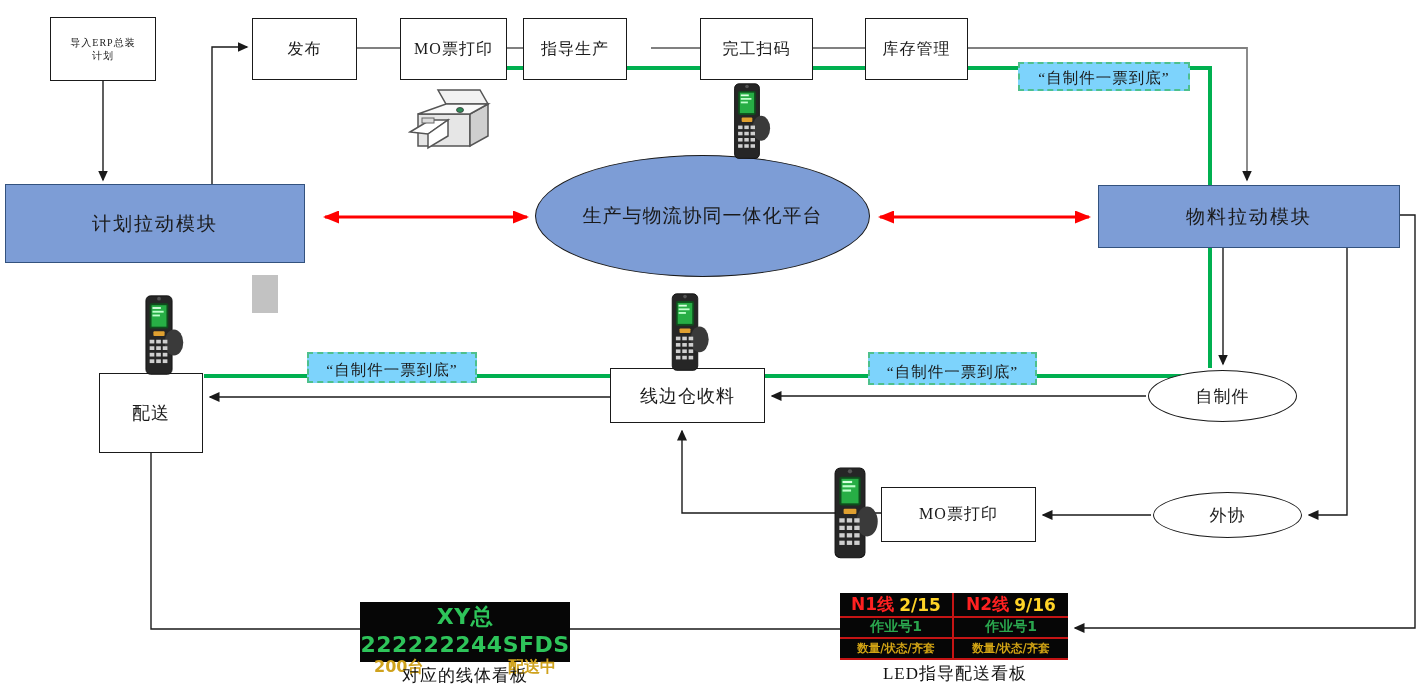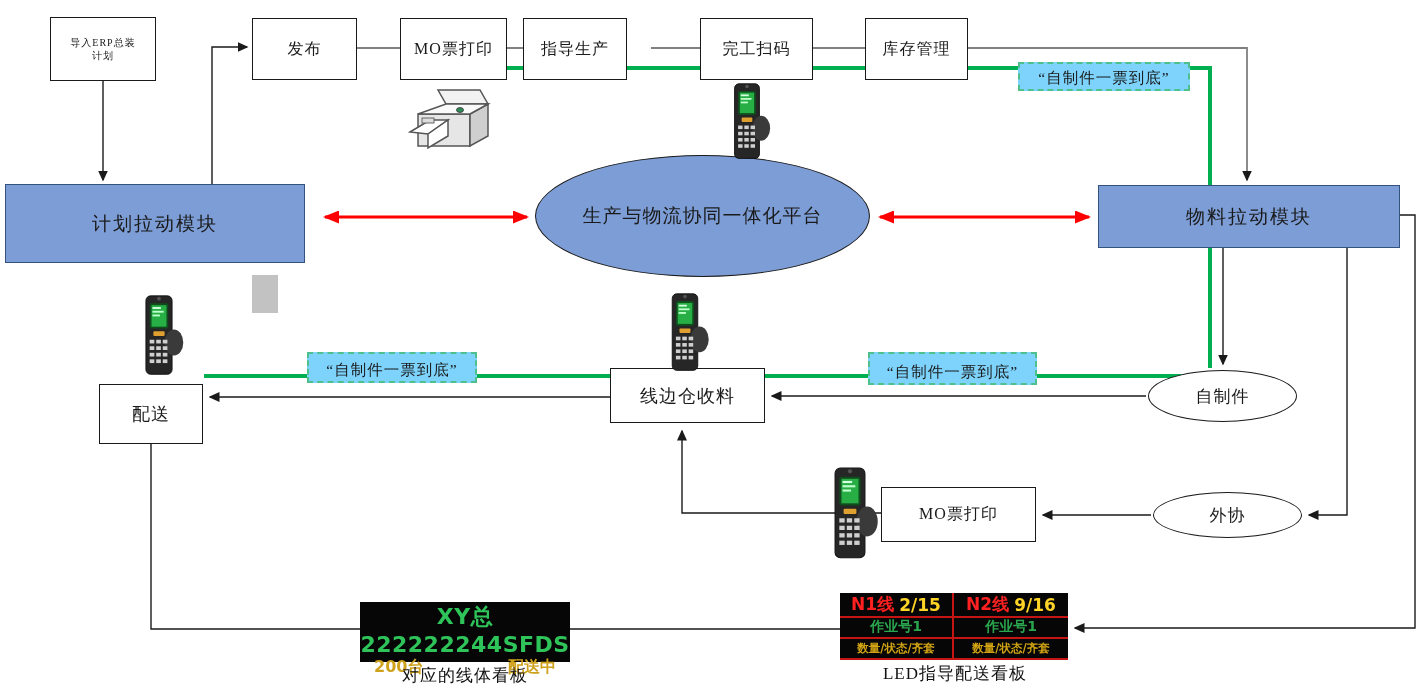--- a/index.html
+++ b/index.html
@@ -105,21 +105,21 @@
   <div class="node tag" style="left:1018px;top:62px;width:172px;height:29px;">
     <span>“自制件一票到底”</span>
   </div>
   <div class="node tag" style="left:307px;top:352px;width:170px;height:31px;">
     <span>“自制件一票到底”</span>
   </div>
   <div class="node tag" style="left:868px;top:352px;width:169px;height:33px;">
     <span>“自制件一票到底”</span>
   </div>
 
-  <div class="node wbox" style="left:99px;top:384px;width:104px;height:60px;font-size:18px;">
+  <div class="node wbox" style="left:99px;top:373px;width:104px;height:80px;font-size:18px;">
     <span>配送</span>
   </div>
   <div class="node wellipse" style="left:1148px;top:370px;width:149px;height:52px;">
     <span>自制件</span>
   </div>
   <div class="node wbox" style="left:610px;top:368px;width:155px;height:55px;font-size:18px;">
     <span>线边仓收料</span>
   </div>
   <div class="node wellipse" style="left:1153px;top:492px;width:149px;height:46px;">
     <span>外协</span>

